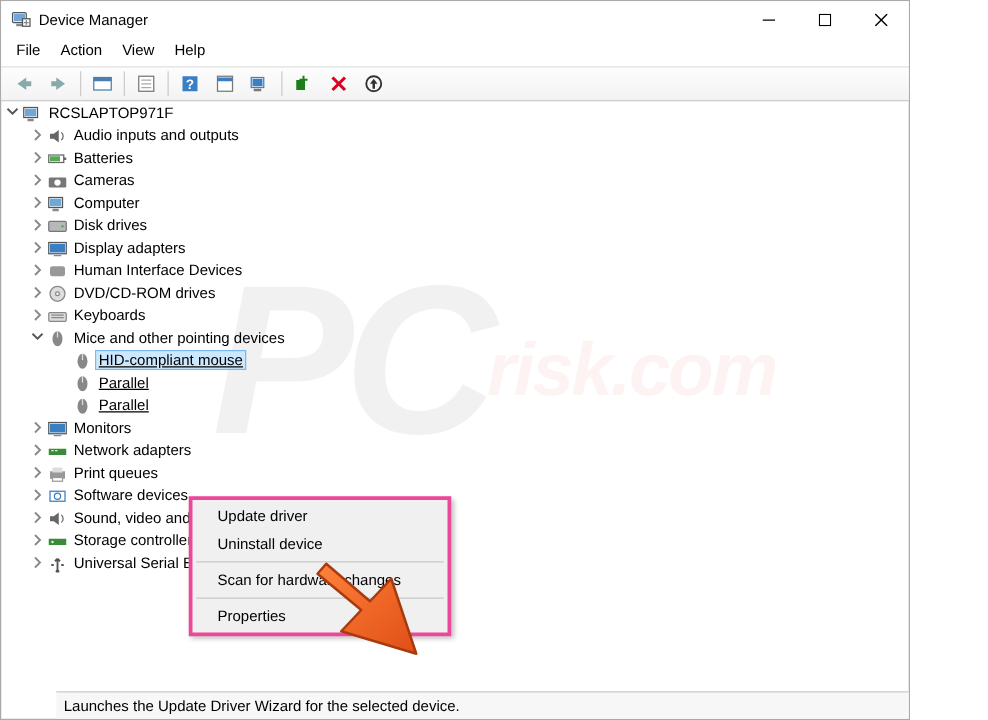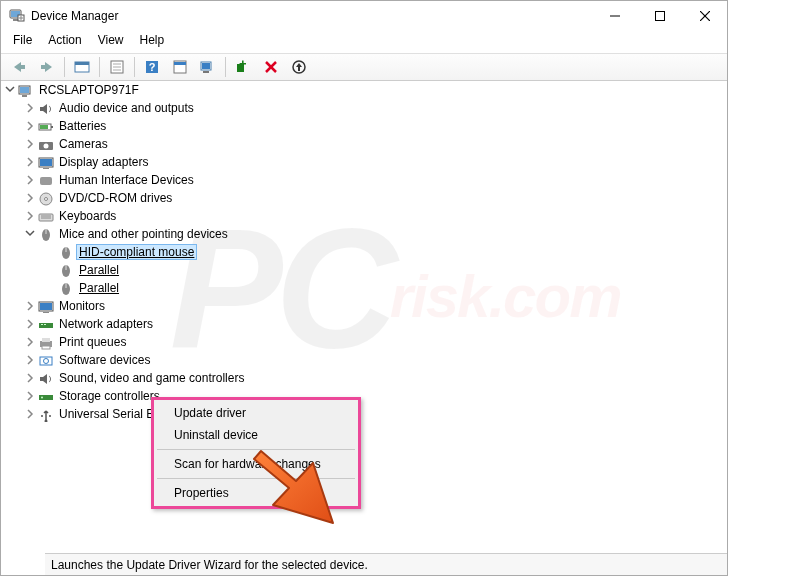--- a/index.html
+++ b/index.html
@@ -193,21 +193,21 @@
               <svg width="10" height="10">
                 <path d="M3 1 L7 5 L3 9" fill="none" stroke="#888" stroke-width="1.5"></path>
               </svg>
             </span>
             <span class="node-icon">
               <svg width="16" height="14">
                 <path d="M2 5h3l4-3v10l-4-3H2z" fill="#666"></path>
                 <path d="M11 4c2 1 2 5 0 6" fill="none" stroke="#666"></path>
               </svg>
             </span>
-            <span class="node-label">Audio device and outputs</span>
+            <span class="node-label">Audio inputs and outputs</span>
           </div>
           <div class="node l1">
             <span class="twisty">
               <svg width="10" height="10">
                 <path d="M3 1 L7 5 L3 9" fill="none" stroke="#888" stroke-width="1.5"></path>
               </svg>
             </span>
             <span class="node-icon">
               <svg width="16" height="14">
                 <rect x="1" y="4" width="12" height="6" fill="#fff" stroke="#666"></rect>
@@ -223,20 +223,49 @@
                 <path d="M3 1 L7 5 L3 9" fill="none" stroke="#888" stroke-width="1.5"></path>
               </svg>
             </span>
             <span class="node-icon">
               <svg width="16" height="14">
                 <rect x="1" y="4" width="14" height="8" rx="1" fill="#777"></rect>
                 <circle cx="8" cy="8" r="2.5" fill="#fff"></circle>
               </svg>
             </span>
             <span class="node-label">Cameras</span>
+          </div>
+          <div class="node l1">
+            <span class="twisty">
+              <svg width="10" height="10">
+                <path d="M3 1 L7 5 L3 9" fill="none" stroke="#888" stroke-width="1.5"></path>
+              </svg>
+            </span>
+            <span class="node-icon">
+              <svg width="16" height="14">
+                <rect x="1" y="2" width="11" height="8" fill="#fff" stroke="#555"></rect>
+                <rect x="2" y="3" width="9" height="6" fill="#6ea7d8"></rect>
+                <rect x="4" y="11" width="5" height="2" fill="#888"></rect>
+              </svg>
+            </span>
+            <span class="node-label">Computer</span>
+          </div>
+          <div class="node l1">
+            <span class="twisty">
+              <svg width="10" height="10">
+                <path d="M3 1 L7 5 L3 9" fill="none" stroke="#888" stroke-width="1.5"></path>
+              </svg>
+            </span>
+            <span class="node-icon">
+              <svg width="16" height="14">
+                <rect x="1" y="3" width="14" height="8" rx="1" fill="#b8b8b8" stroke="#777"></rect>
+                <circle cx="12" cy="7" r="1" fill="#5a5"></circle>
+              </svg>
+            </span>
+            <span class="node-label">Disk drives</span>
           </div>
           <div class="node l1">
             <span class="twisty">
               <svg width="10" height="10">
                 <path d="M3 1 L7 5 L3 9" fill="none" stroke="#888" stroke-width="1.5"></path>
               </svg>
             </span>
             <span class="node-icon">
               <svg width="16" height="14">
                 <rect x="1" y="2" width="14" height="9" fill="#fff" stroke="#555"></rect>

